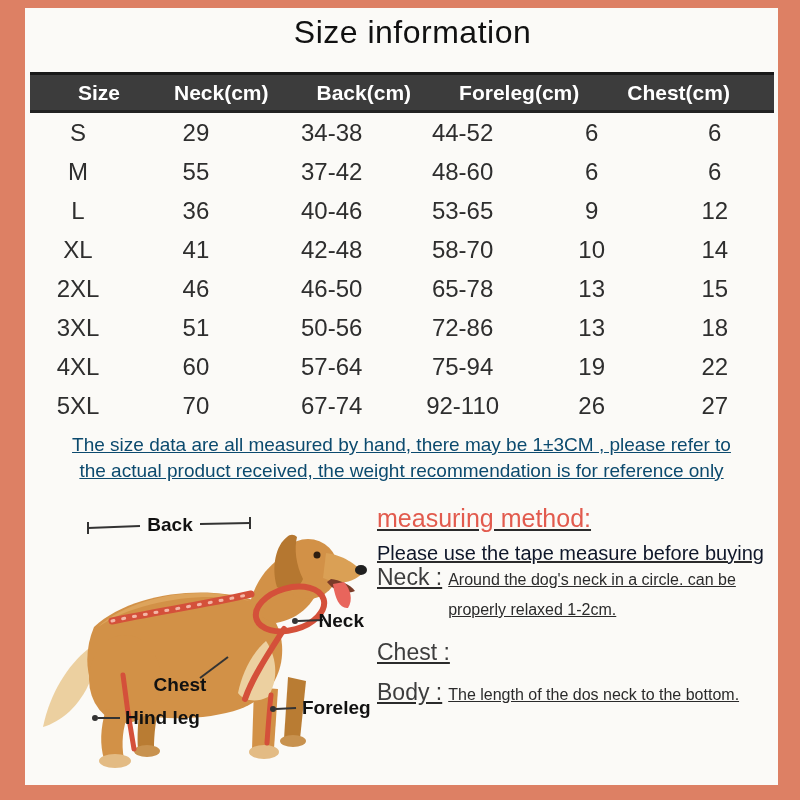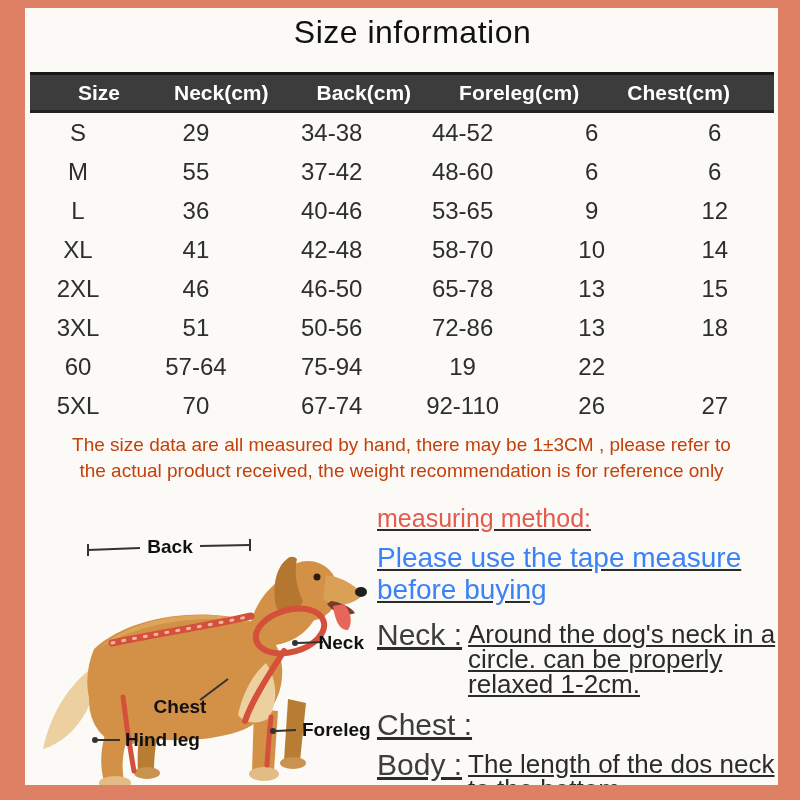--- a/index.html
+++ b/index.html
@@ -29,30 +29,30 @@
   .tbody .td{font-size:24px;color:#2e2e2e;text-align:center;}
   .th:nth-child(1),.td:nth-child(1){flex:0 0 12.9%;}
   .th:nth-child(2),.td:nth-child(2){flex:0 0 18.8%;}
   .th:nth-child(3),.td:nth-child(3){flex:0 0 17.7%;}
   .th:nth-child(4),.td:nth-child(4){flex:0 0 17.5%;}
   .th:nth-child(5),.td:nth-child(5){flex:0 0 17.2%;}
   .th:nth-child(6),.td:nth-child(6){flex:0 0 15.9%;}
 
   
   .size-note{position:absolute;left:0;top:424px;width:100%;text-align:center;
-    font-size:19px;line-height:26px;color:#c2410c;}
+    font-size:19px;line-height:26px;color:#0c4a6e;text-decoration:underline;}
 
   
-  .dog-diagram{position:absolute;left:3px;top:495px;width:348px;height:292px;}
+  .dog-diagram{position:absolute;left:3px;top:473px;width:348px;height:292px;}
   .measuring{position:absolute;left:352px;top:496px;width:406px;color:#2b2b2b;text-decoration:underline;}
   .measuring-heading{color:var(--accent);font-size:25px;margin-bottom:9px;font-weight:normal;}
-  .measuring-intro{font-size:28px;margin-bottom:16px;color:#3b82f6;}
+  .measuring-intro{font-size:20px;color:#0f172a;}
   .m-item{display:flex;align-items:flex-start;margin-bottom:15px;}
-  .m-label{font-size:30px;color:#3d3d3d;white-space:nowrap;margin-right:6px;line-height:25px;}
-  .m-text{font-size:26px;line-height:25px;max-width:322px;color:#2b2b2b;}
+  .m-label{font-size:23px;color:#3d3d3d;white-space:nowrap;margin-right:6px;line-height:25px;}
+  .m-text{font-size:16px;line-height:30px;max-width:322px;color:#2b2b2b;}
 
   svg text{font-family:"Liberation Sans",sans-serif;}
   .diag-label{font-size:19px;font-weight:bold;fill:#111;}
 </style>
 </head>
 <body>
 
 <div class="frame">
   <div class="content">
 
@@ -110,20 +110,21 @@
           </div>
           <div class="tr">
             <div class="td">3XL</div>
             <div class="td">51</div>
             <div class="td">50-56</div>
             <div class="td">72-86</div>
             <div class="td">13</div>
             <div class="td">18</div>
           </div>
           <div class="tr">
+            <div class="td">4XL</div>
             <div class="td">60</div>
             <div class="td">57-64</div>
             <div class="td">75-94</div>
             <div class="td">19</div>
             <div class="td">22</div>
           </div>
           <div class="tr">
             <div class="td">5XL</div>
             <div class="td">70</div>
             <div class="td">67-74</div>

